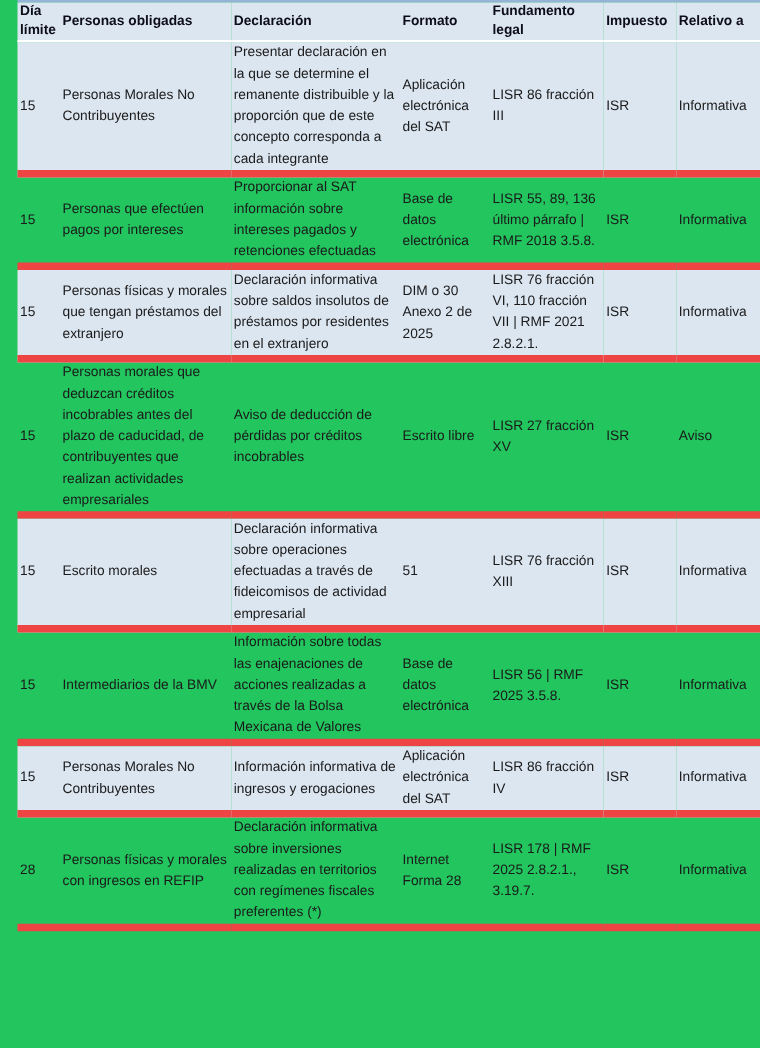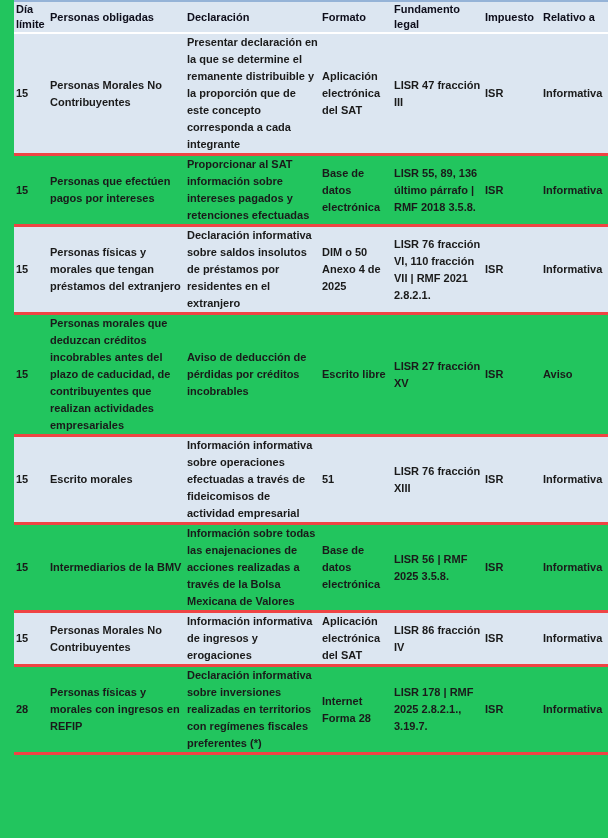--- a/index.html
+++ b/index.html
@@ -39,22 +39,21 @@
     font-weight: bold;
     color: #0d0d1a;
     height: 29px;
     border-bottom: 2px solid #ffffff;
     line-height: 15px;
   }
   table.obligations tbody tr.band td {
     background: #dce6f1;
   }
   table.obligations tbody td {
-    border-bottom: 3px solid #ef4444;
-    font-weight: bold;
+    border-bottom: 6px solid #ef4444;
   }
   
 </style>
 </head>
 <body>
 
 <div class="page">
   <table class="obligations">
     <colgroup id="colgroup">
         <col style="width: 34px;">
@@ -75,55 +74,55 @@
           <th>Impuesto</th>
           <th>Relativo a</th>
         </tr>
     </thead>
     <tbody id="table-body">
         <tr class="band">
           <td>15</td>
           <td>Personas Morales No Contribuyentes</td>
           <td>Presentar declaración en la que se determine el remanente distribuible y la proporción que de este concepto corresponda a cada integrante</td>
           <td>Aplicación electrónica del SAT</td>
-          <td>LISR 47 fracción III</td>
+          <td>LISR 86 fracción III</td>
           <td>ISR</td>
           <td>Informativa</td>
         </tr>
         <tr>
           <td>15</td>
           <td>Personas que efectúen pagos por intereses</td>
           <td>Proporcionar al SAT información sobre intereses pagados y retenciones efectuadas</td>
           <td>Base de datos electrónica</td>
           <td>LISR 55, 89, 136 último párrafo | RMF 2018 3.5.8.</td>
           <td>ISR</td>
           <td>Informativa</td>
         </tr>
         <tr class="band">
           <td>15</td>
           <td>Personas físicas y morales que tengan préstamos del extranjero</td>
           <td>Declaración informativa sobre saldos insolutos de préstamos por residentes en el extranjero</td>
-          <td>DIM o 50 Anexo 4 de 2025</td>
+          <td>DIM o 30 Anexo 2 de 2025</td>
           <td>LISR 76 fracción VI, 110 fracción VII | RMF 2021 2.8.2.1.</td>
           <td>ISR</td>
           <td>Informativa</td>
         </tr>
         <tr>
           <td>15</td>
           <td>Personas morales que deduzcan créditos incobrables antes del plazo de caducidad, de contribuyentes que realizan actividades empresariales</td>
           <td>Aviso de deducción de pérdidas por créditos incobrables</td>
           <td>Escrito libre</td>
           <td>LISR 27 fracción XV</td>
           <td>ISR</td>
           <td>Aviso</td>
         </tr>
         <tr class="band">
           <td>15</td>
           <td>Escrito morales</td>
-          <td>Información informativa sobre operaciones efectuadas a través de fideicomisos de actividad empresarial</td>
+          <td>Declaración informativa sobre operaciones efectuadas a través de fideicomisos de actividad empresarial</td>
           <td>51</td>
           <td>LISR 76 fracción XIII</td>
           <td>ISR</td>
           <td>Informativa</td>
         </tr>
         <tr>
           <td>15</td>
           <td>Intermediarios de la BMV</td>
           <td>Información sobre todas las enajenaciones de acciones realizadas a través de la Bolsa Mexicana de Valores</td>
           <td>Base de datos electrónica</td>

